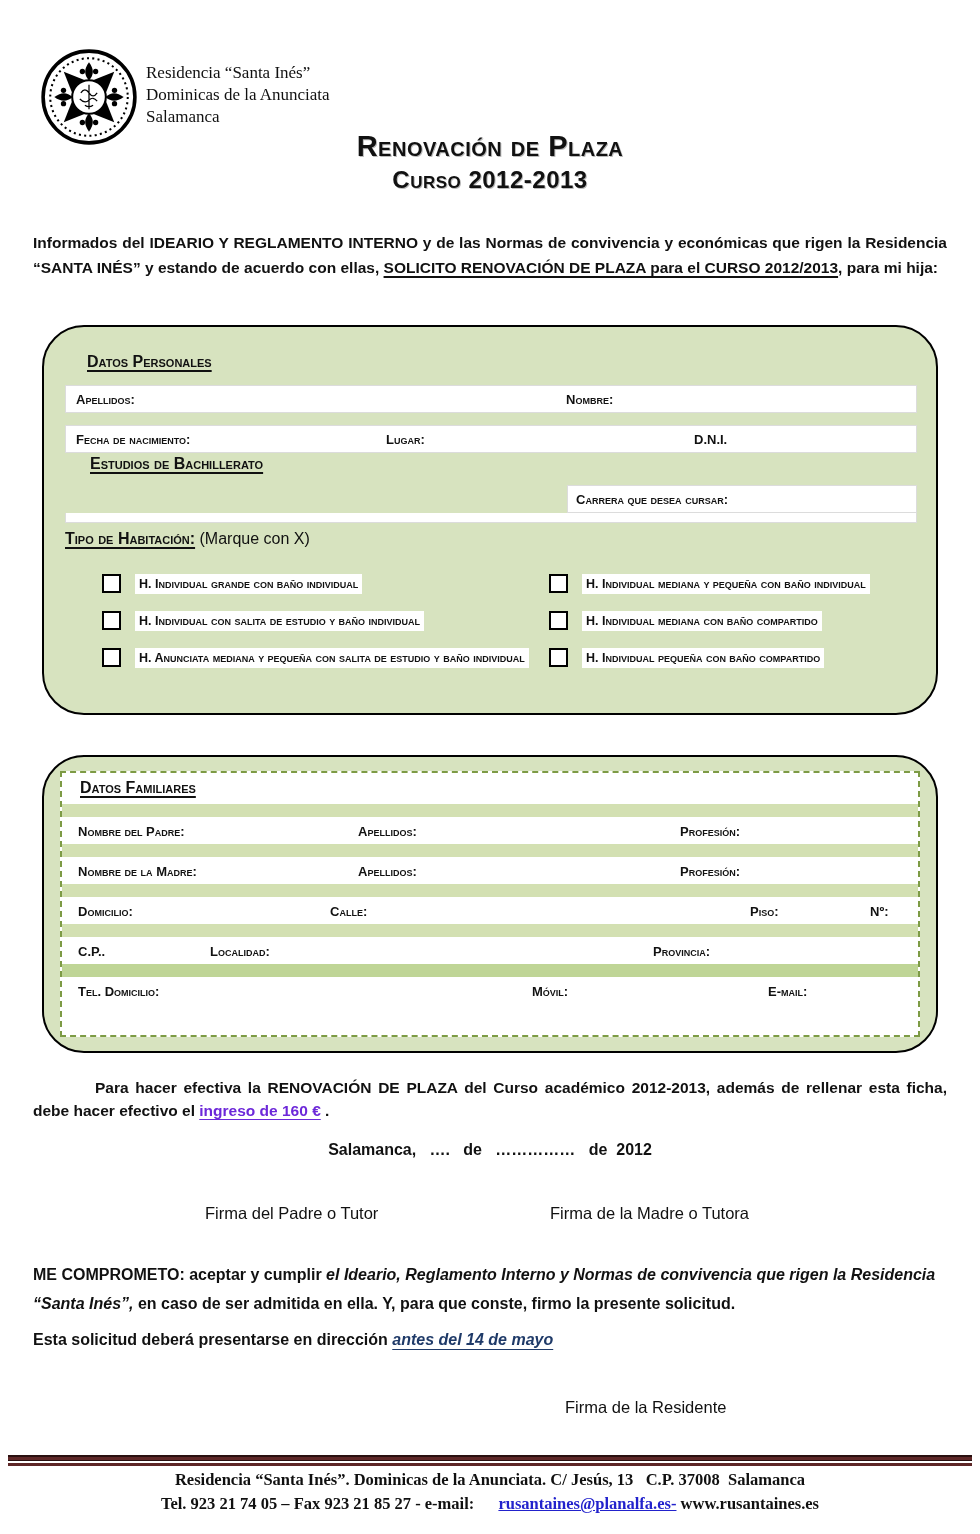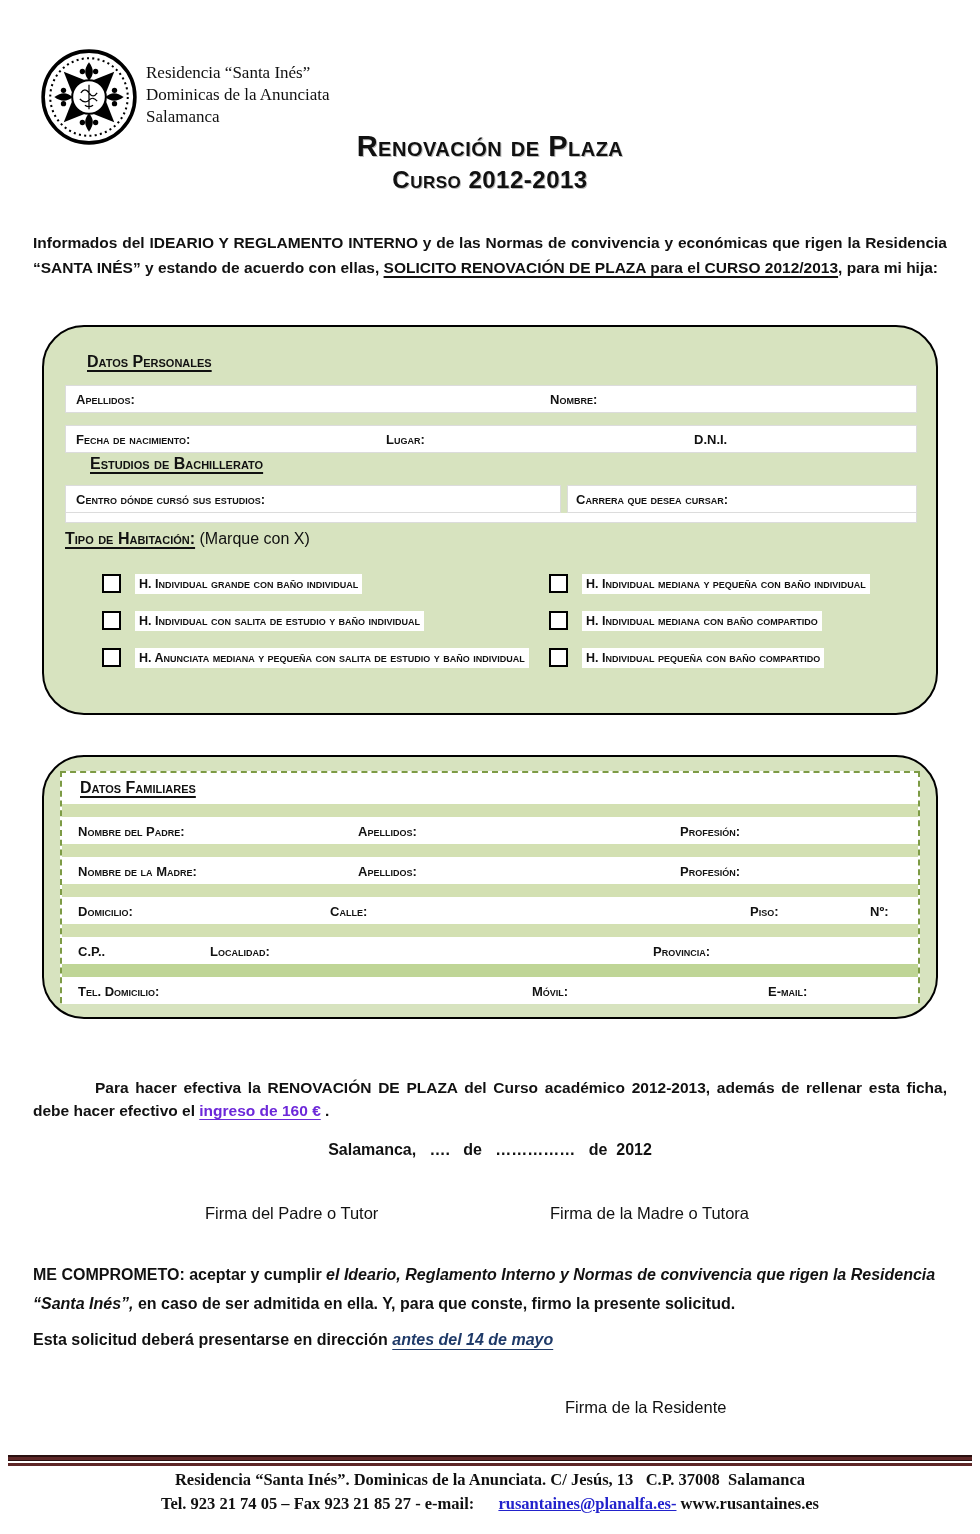--- a/index.html
+++ b/index.html
@@ -23,21 +23,21 @@
 
   
   .intro { position:absolute; left:33px; top:230px; width:914px; font-size:15.5px;
            font-weight:700; line-height:25px; text-align:justify; }
   .intro .ul { text-decoration:underline; text-decoration-thickness:2px; text-underline-offset:3px; }
 
   
   .gbox { position:absolute; left:42px; width:896px; background:#d7e3bf;
           border:2.5px solid #000; border-radius:42px; }
   .box1 { top:325px; height:390px;padding-left:44px; }
-  .box2 { top:755px; height:264px; }
+  .box2 { top:755px; height:298px; }
 
   .boxhead { position:absolute; font-size:16px; font-weight:700; font-variant:small-caps;
              text-decoration:underline; text-decoration-thickness:2px; text-underline-offset:3px; }
 
   .bar { position:absolute; background:#fff; border:1px solid #dcdcdc; height:28px; }
   .lbl { position:absolute; top:50%; transform:translateY(-50%); font-size:13px;
          font-weight:700; font-variant:small-caps; white-space:nowrap; }
 
   
   .tipo { position:absolute; left:21px; top:203px; font-size:16px; }
@@ -117,34 +117,31 @@
   <div class="title1">Renovación de Plaza</div>
   <div class="title2">Curso 2012-2013</div>
 
   <p class="intro"><span>Informados del IDEARIO Y REGLAMENTO INTERNO y de las Normas de convivencia y económicas que rigen la Residencia “SANTA INÉS” y estando de acuerdo con ellas,  </span><span class="ul">SOLICITO RENOVACIÓN DE PLAZA para el CURSO 2012/2013</span><span>, para mi hija:</span></p>
 
   <div class="gbox box1">
     <div class="boxhead" style="left:43px; top:26px;">Datos Personales</div>
 
     <div class="bar" style="left:21px; top:58px; width:852px;">
       <span class="lbl" style="left:10px;">Apellidos:</span>
-      <span class="lbl" style="left:484px;">Nombre:</span>
+      <span class="lbl" style="left:500px;">Nombre:</span>
     </div>
 
     <div class="bar" style="left:21px; top:98px; width:852px;">
       <span class="lbl" style="left:10px;">Fecha de nacimiento:</span>
       <span class="lbl" style="left:320px;">Lugar:</span>
       <span class="lbl" style="left:628px;">D.N.I.</span>
     </div>
 
     <div class="boxhead" style="left:46px; top:128px;">Estudios de Bachillerato</div>
 
-    <div class="bar" style="left:21px; top:158px; width:496px;">
-      <span class="lbl" style="left:10px;">Centro dónde cursó sus estudios:</span>
-    </div>
     <div class="bar" style="left:523px; top:158px; width:350px;">
       <span class="lbl" style="left:8px;">Carrera que desea cursar:</span>
     </div>
     <div class="bar" style="left:21px; top:186px; width:852px; height:10px; border-top:none;"></div>
 
     <div class="tipo">
       <span class="h">Tipo de Habitación:</span>
       <span class="n">(Marque con X)</span>
     </div>
 

